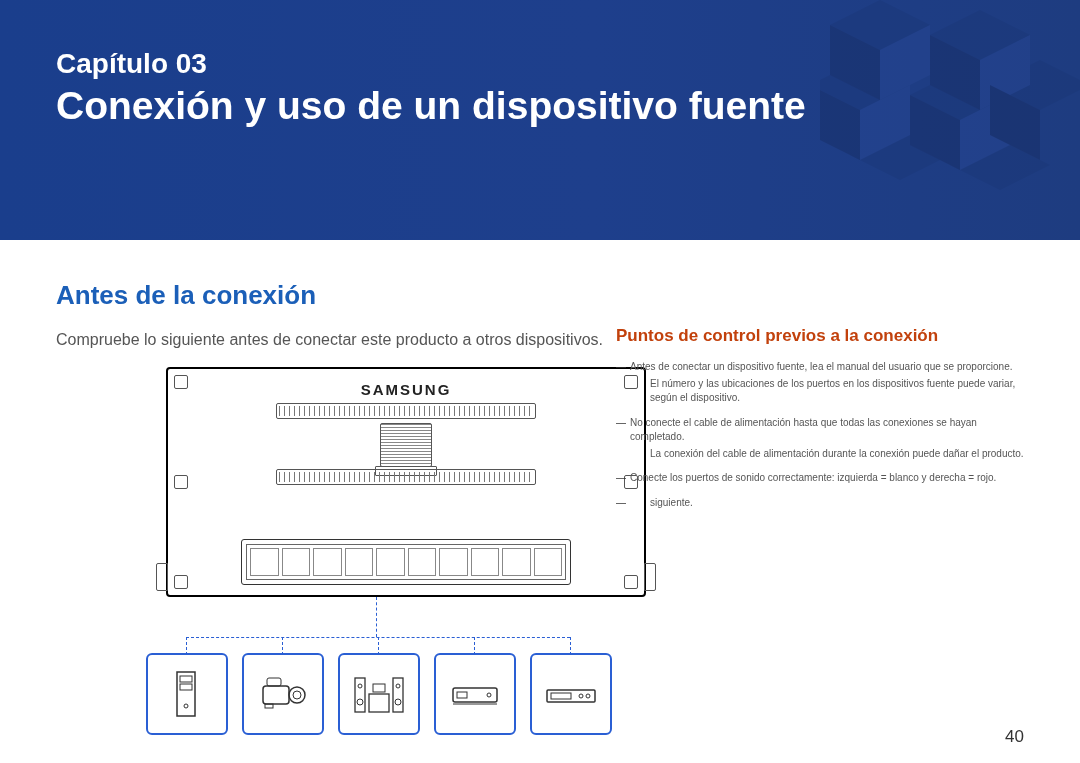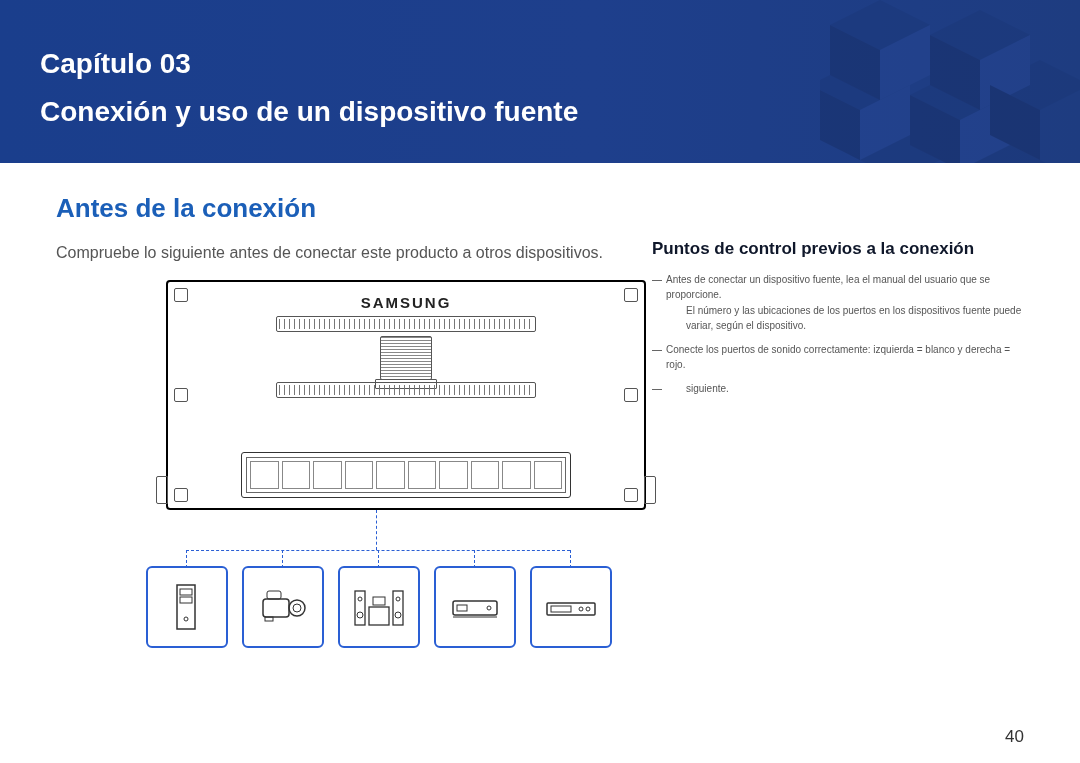--- a/index.html
+++ b/index.html
@@ -2,41 +2,40 @@
 <html><head>
 <meta charset="utf-8">
 <style>
   * { box-sizing: border-box; margin: 0; padding: 0; }
   html, body { width: 1080px; height: 763px; font-family: Arial, Helvetica, sans-serif; background: #fff; color: #333; }
   .page { width: 1080px; height: 763px; position: relative; background: #fff; }
 
   
   .header-band {
     width: 100%;
-    height: 163px;
+    height: 240px;
     background: linear-gradient(to right, #1a3e8c 0%, #1e3f8c 55%, #1e3c80 100%);
     position: relative;
     color: #fff;
-    padding: 48px 56px 0 40px;
+    padding: 48px 56px 0 56px;
     overflow: hidden;
   }
   .header-band .cubes {
     position: absolute;
     right: 0; top: 0; bottom: 0;
     width: 260px;
     opacity: 0.35;
   }
   .chapter-label { font-size: 28px; font-weight: 600; }
-  .chapter-title { font-size: 28px; font-weight: 700; margin-top: 16px; }
+  .chapter-title { font-size: 39px; font-weight: 700; margin-top: 4px; }
 
   
   .content {
     display: flex;
-    padding: 30px 56px 0 56px;
-    gap: 36px;
+    padding: 40px 56px 0 56px;
   }
   .col-left { width: 560px; }
   .col-right { flex: 1; }
 
   .section-title {
     color: #1b5fb8;
     font-size: 26px;
     font-weight: 600;
     margin-bottom: 18px;
   }
@@ -132,21 +131,21 @@
   }
   .device-box {
     width:82px; height:82px; border:2px solid #2a5fd4; border-radius:6px;
     display:flex; align-items:center; justify-content:center;
     background:#fff;
   }
   .device-box svg { width:60px; height:60px; }
 
   
   .subsection-title {
-    font-size: 17px; font-weight: 700; color: #0f172a;
+    font-size: 17px; font-weight: 700; color: #c2410c;
     margin-top: 46px;
     margin-bottom: 14px;
   }
   .check-item {
     font-size: 10px; color: #555; line-height: 1.45;
     padding-left: 14px; position: relative;
     margin-bottom: 10px;
   }
   .check-item::before {
     content: "―"; position: absolute; left: 0; top: 0; color: #333;
@@ -289,20 +288,24 @@
     </div>
 
     <div class="col-right">
       <div class="subsection-title">Puntos de control previos a la conexión</div>
 
       <div class="check-item">
         <span>Antes de conectar un dispositivo fuente, lea el manual del usuario que se proporcione.</span>
         <span class="sub">El número y las ubicaciones de los puertos en los dispositivos fuente puede variar, según el dispositivo.</span>
       </div>
       <div class="check-item">
+        <span>No conecte el cable de alimentación hasta que todas las conexiones se hayan completado.</span>
+        <span class="sub">La conexión del cable de alimentación durante la conexión puede dañar el producto.</span>
+      </div>
+      <div class="check-item">
         <span>Conecte los puertos de sonido correctamente: izquierda = blanco y derecha = rojo.</span>
         <span class="sub"></span>
       </div>
       <div class="check-item">
         <span class="sub">siguiente.</span>
       </div>
     </div>
 
   </div>
 

